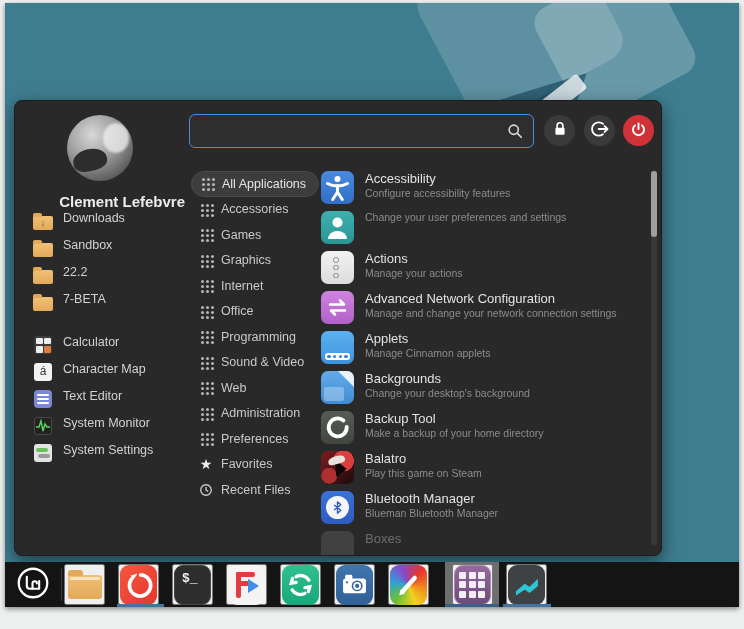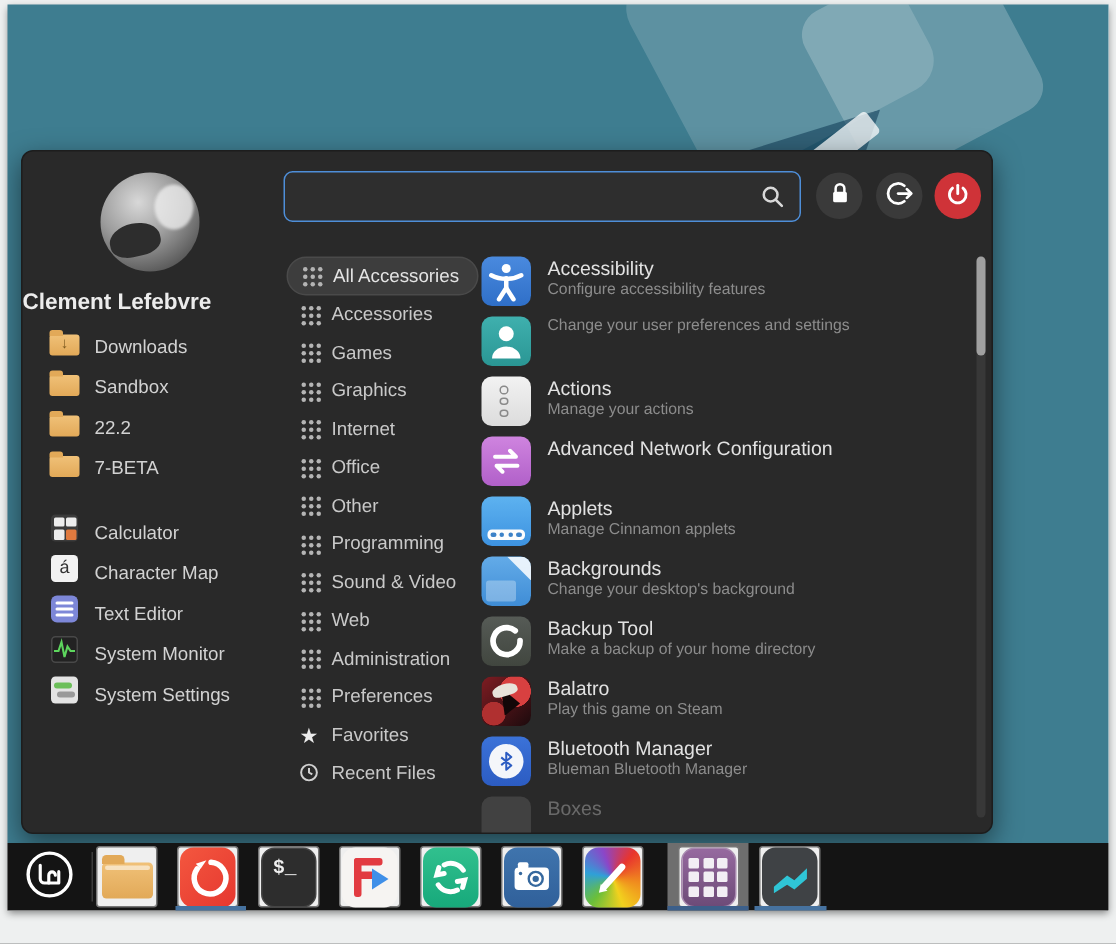--- a/index.html
+++ b/index.html
@@ -18,26 +18,26 @@
   .wm5 { left:548px; top:105px; width:16px; height:78px; background:rgba(255,255,255,.75); transform:rotate(-34deg); border-radius:3px; }
   .wm6 { left:492px; top:118px; width:56px; height:52px; background:rgba(255,255,255,.6); transform:rotate(-28deg) skewX(-12deg); }
 
   
   .menu { position:absolute; left:9px; top:97px; width:648px; height:456px; background:#292929; border:1px solid #1d1d1d; border-radius:8px; overflow:hidden; box-shadow:0 6px 18px rgba(0,0,0,.5); color:#d6d6d6; }
 
   .left-pane { position:absolute; left:0; top:0; width:170px; height:100%; padding-top:12px; }
   .avatar { width:66px; height:66px; border-radius:50%; margin:2px auto 0; background:radial-gradient(circle at 38% 30%, #d8d8d8 0%, #9d9d9d 42%, #5a5a5a 78%, #3c3c3c 100%); position:relative; overflow:hidden; }
   .avatar::before { content:""; position:absolute; left:6px; top:34px; width:34px; height:22px; background:#2d2d2d; border-radius:50% 50% 40% 40%; transform:rotate(-12deg); }
   .avatar::after { content:""; position:absolute; right:4px; top:8px; width:26px; height:30px; background:rgba(240,240,240,.75); border-radius:50%; filter:blur(1px); }
-  .user-name { text-align:left; font-weight:bold; font-size:15px; color:#ececec; margin-top:12px; }
+  .user-name { text-align:right; font-weight:bold; font-size:15px; color:#ececec; margin-top:12px; }
 
   .side-list { position:absolute; left:0; width:170px; }
   .places-list { top:110px; }
   .sideapps-list { top:234px; }
-  .side-item { height:27px; display:flex; align-items:flex-end; gap:10px; padding-left:18px; font-size:12.5px; color:#d2d2d2; cursor:default; }
+  .side-item { height:27px; display:flex; align-items:flex-start; gap:10px; padding-left:18px; font-size:12.5px; color:#d2d2d2; cursor:default; }
 
   
   .si { width:20px; height:20px; flex:0 0 20px; position:relative; display:flex; align-items:center; justify-content:center; }
   .folder { width:20px; height:14px; background:linear-gradient(#f0c178,#e2a958); border-radius:2px; position:relative; margin-top:3px; }
   .folder::before { content:""; position:absolute; left:0; top:-3px; width:9px; height:4px; background:#e2a958; border-radius:2px 2px 0 0; }
   .folder.dl::after { content:"↓"; position:absolute; left:0; right:0; top:0; text-align:center; font-size:10px; font-weight:bold; color:#7c5a20; line-height:14px; }
   .ic-calc { width:18px; height:18px; background:#3b3b3b; border-radius:3px; display:grid; grid-template-columns:7px 7px; grid-gap:1.5px; padding:1.5px; }
   .ic-calc i { background:#ededed; border-radius:1px; }
   .ic-calc i:last-child { background:#e07a3f; }
   .ic-charmap { width:18px; height:18px; background:#f2f2f2; border-radius:3px; color:#333; font-size:12px; text-align:center; line-height:17px; }
@@ -255,21 +255,21 @@
                   <path d="M7.6 6.8a7 7 0 1 0 8.8 0"></path>
                 </svg></span>
           </button>
         </div>
 
         <ul class="cat-list">
           <li class="cat-item selected">
               <span class="cat-ico">
                 <span class="dots"></span>
               </span>
-              <span>All Accessories</span>
+              <span>All Applications</span>
             </li>
           <li class="cat-item">
               <span class="cat-ico">
                 <span class="dots"></span>
               </span>
               <span>Accessories</span>
             </li>
           <li class="cat-item">
               <span class="cat-ico">
                 <span class="dots"></span>
@@ -286,26 +286,20 @@
               <span class="cat-ico">
                 <span class="dots"></span>
               </span>
               <span>Internet</span>
             </li>
           <li class="cat-item">
               <span class="cat-ico">
                 <span class="dots"></span>
               </span>
               <span>Office</span>
-            </li>
-          <li class="cat-item">
-              <span class="cat-ico">
-                <span class="dots"></span>
-              </span>
-              <span>Other</span>
             </li>
           <li class="cat-item">
               <span class="cat-ico">
                 <span class="dots"></span>
               </span>
               <span>Programming</span>
             </li>
           <li class="cat-item">
               <span class="cat-ico">
                 <span class="dots"></span>
@@ -384,20 +378,21 @@
           </li>
           <li class="app-row">
             <span class="app-ic ai-anc">
                 <svg width="33" height="33" viewBox="0 0 33 33" fill="none" stroke="#fff" stroke-width="2.6" stroke-linecap="round" stroke-linejoin="round">
                   <path d="M9 13.5h14l-4-4"></path>
                   <path d="M24 19.5H10l4 4"></path>
                 </svg>
               </span>
             <span class="app-texts">
                 <span class="app-title">Advanced Network Configuration</span>
+                <span class="app-sub">Manage and change your network connection settings</span>
               </span>
           </li>
           <li class="app-row">
             <span class="app-ic ai-applets">
                 <i>
                   <b></b>
                   <b></b>
                   <b></b>
                   <b></b>
                 </i>

